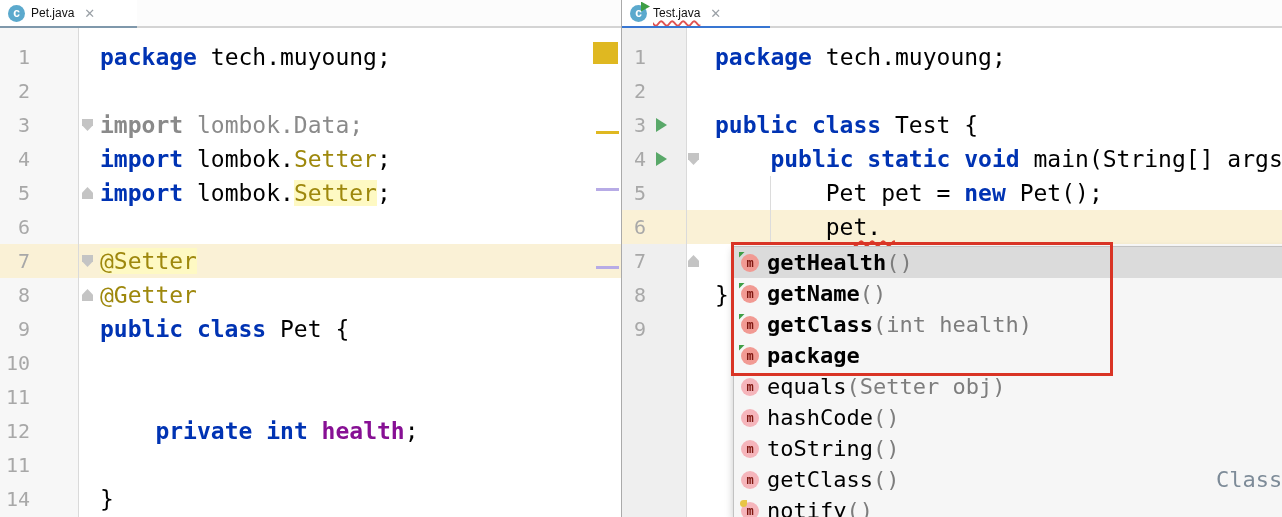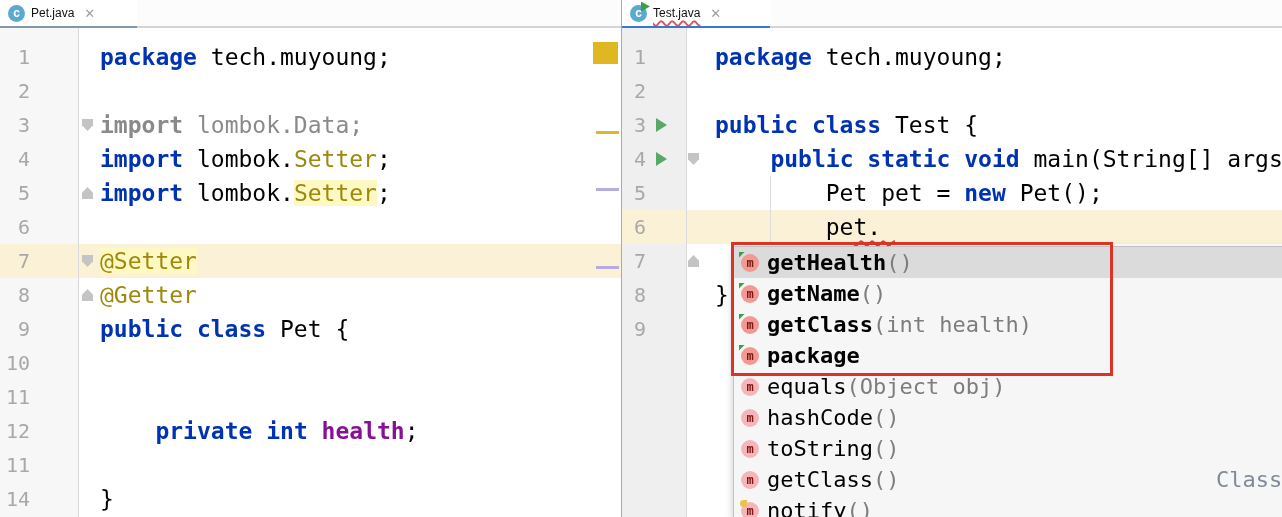--- a/index.html
+++ b/index.html
@@ -220,21 +220,21 @@
           <div class="row">
             <span class="ln" style="width: 24px;">9</span>
             <span class="codetext" style="left: 93px;"></span>
           </div>
         </div>
       <div class="popup" id="popup" style="left:111px;top:218px;width:560px;height:272px;">
           <div class="p-row sel"><span class="m-icon" style="background: rgb(241, 154, 147);"><span class="ml">m</span><span class="m-tick"></span></span><span class="p-name b">getHealth</span><span class="p-params">()</span></div>
           <div class="p-row"><span class="m-icon" style="background: rgb(241, 154, 147);"><span class="ml">m</span><span class="m-tick"></span></span><span class="p-name b">getName</span><span class="p-params">()</span></div>
           <div class="p-row"><span class="m-icon" style="background: rgb(241, 154, 147);"><span class="ml">m</span><span class="m-tick"></span></span><span class="p-name b">getClass</span><span class="p-params">(int health)</span></div>
           <div class="p-row"><span class="m-icon" style="background: rgb(241, 154, 147);"><span class="ml">m</span><span class="m-tick"></span></span><span class="p-name b">package</span></div>
-          <div class="p-row"><span class="m-icon" style="background: rgb(245, 181, 187);"><span class="ml">m</span></span><span class="p-name">equals</span><span class="p-params">(Object obj)</span></div>
+          <div class="p-row"><span class="m-icon" style="background: rgb(245, 181, 187);"><span class="ml">m</span></span><span class="p-name">equals</span><span class="p-params">(Setter obj)</span></div>
           <div class="p-row"><span class="m-icon" style="background: rgb(245, 181, 187);"><span class="ml">m</span></span><span class="p-name">hashCode</span><span class="p-params">()</span></div>
           <div class="p-row"><span class="m-icon" style="background: rgb(245, 181, 187);"><span class="ml">m</span></span><span class="p-name">toString</span><span class="p-params">()</span></div>
           <div class="p-row"><span class="m-icon" style="background: rgb(245, 181, 187);"><span class="ml">m</span></span><span class="p-name">getClass</span><span class="p-params">()</span><span class="p-right" style="left: 482px;">Class&lt;</span></div>
           <div class="p-row"><span class="m-icon" style="background: rgb(245, 181, 187);"><span class="ml">m</span><span class="m-final"></span></span><span class="p-name">notify</span><span class="p-params">()</span></div>
         </div>
       <div class="redrect" id="redrect" style="left: 109px; top: 214px; width: 382px; height: 134px; border-color: rgb(217, 52, 37);"></div>
     </div>
   </div>
 
 </div>

